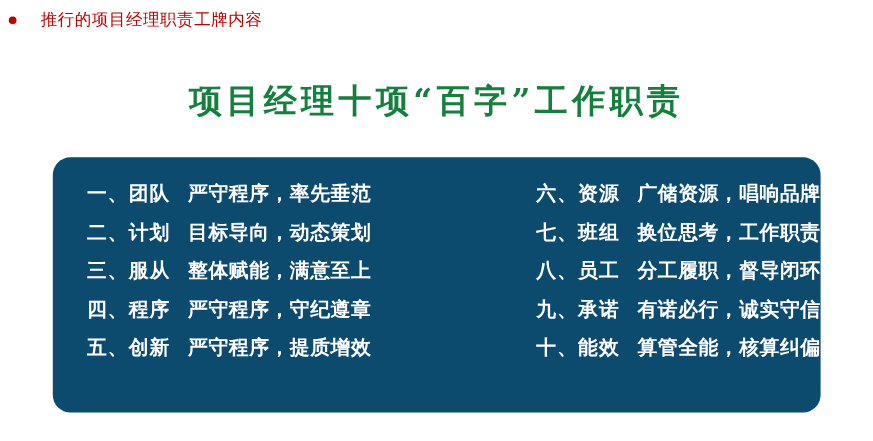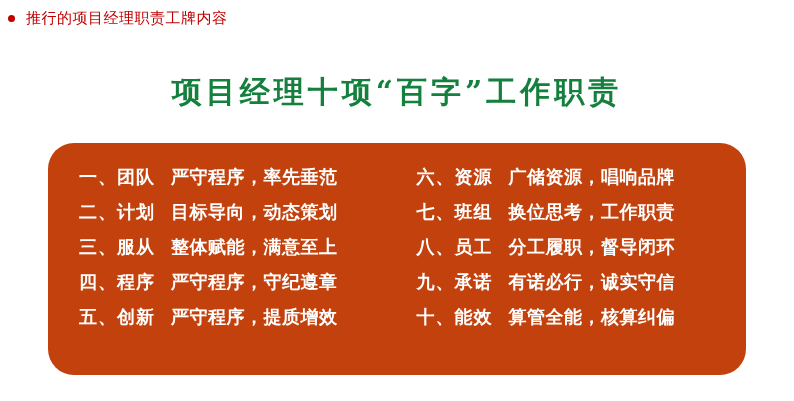--- a/index.html
+++ b/index.html
@@ -15,21 +15,21 @@
     position: relative;
   }
 
   
   .top-heading {
     position: absolute;
     left: 8px;
     top: 9px;
     display: flex;
     align-items: center;
-    gap: 11px;
+    gap: 22px;
   }
   .bullet-dot {
     width: 7px;
     height: 7px;
     border-radius: 50%;
     background: #c00000;
     flex: none;
   }
   .top-heading-text {
     font-family: "DejaVu Sans", "Liberation Sans", sans-serif;
@@ -53,39 +53,39 @@
     letter-spacing: 4px;
   }
 
   
   .panel {
     position: absolute;
     left: 48px;
     top: 143px;
     width: 698px;
     height: 232px;
-    background: #c2410c;
-    border-radius: 26px;
+    background: #0c4a6e;
+    border-radius: 16px;
     box-sizing: border-box;
     padding: 22px 0 0 0;
   }
   .panel-cols {
     display: flex;
     height: 100%;
     box-sizing: border-box;
   }
   .col {
     flex: 1 1 50%;
     display: flex;
     flex-direction: column;
     justify-content: flex-start;
     gap: 11px;
   }
   .col-left { padding-left: 31px; }
-  .col-right { padding-left: 8px; }
+  .col-right { padding-left: 8px; align-items: flex-end; }
 
   .row {
     display: flex;
     align-items: baseline;
     font-family: "DejaVu Sans", "Liberation Sans", sans-serif;
     font-weight: bold;
     color: #ffffff;
     font-size: 18px;
     white-space: nowrap;
     line-height: 24px;

